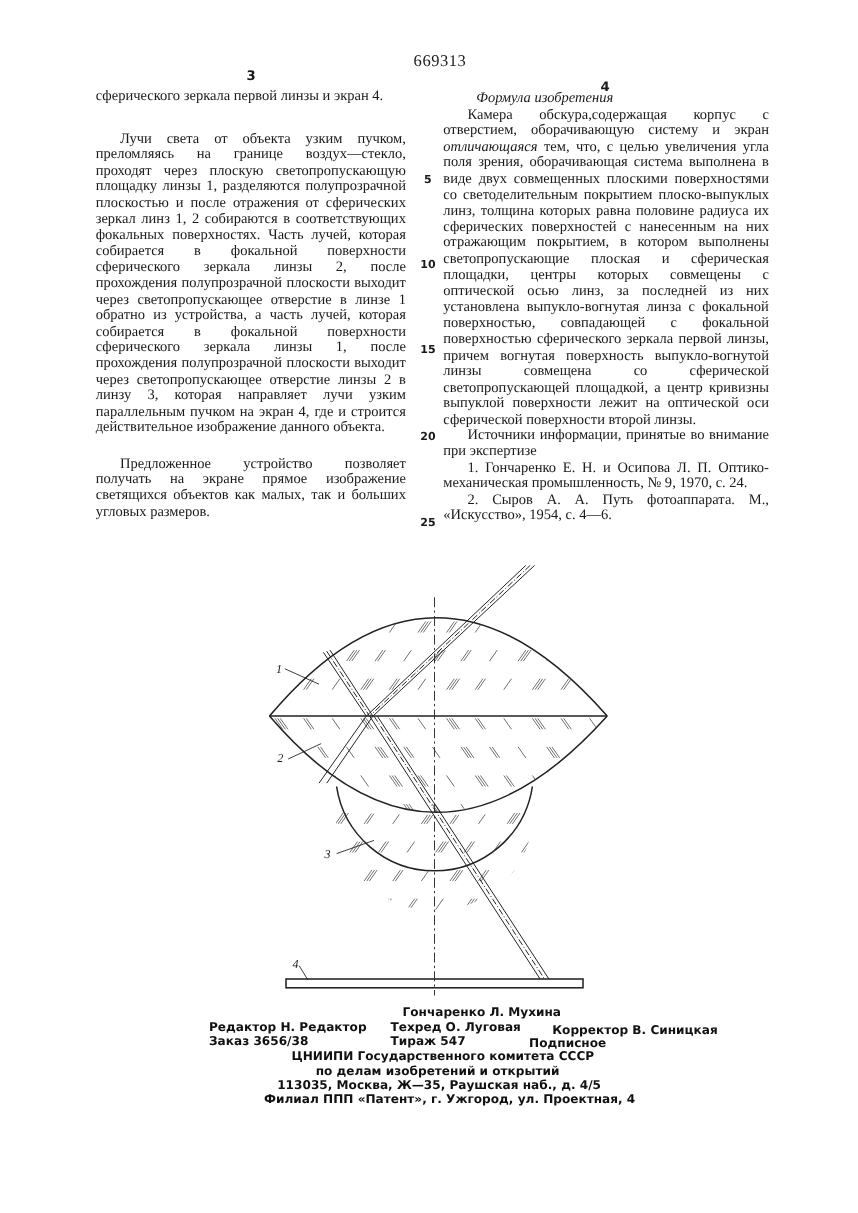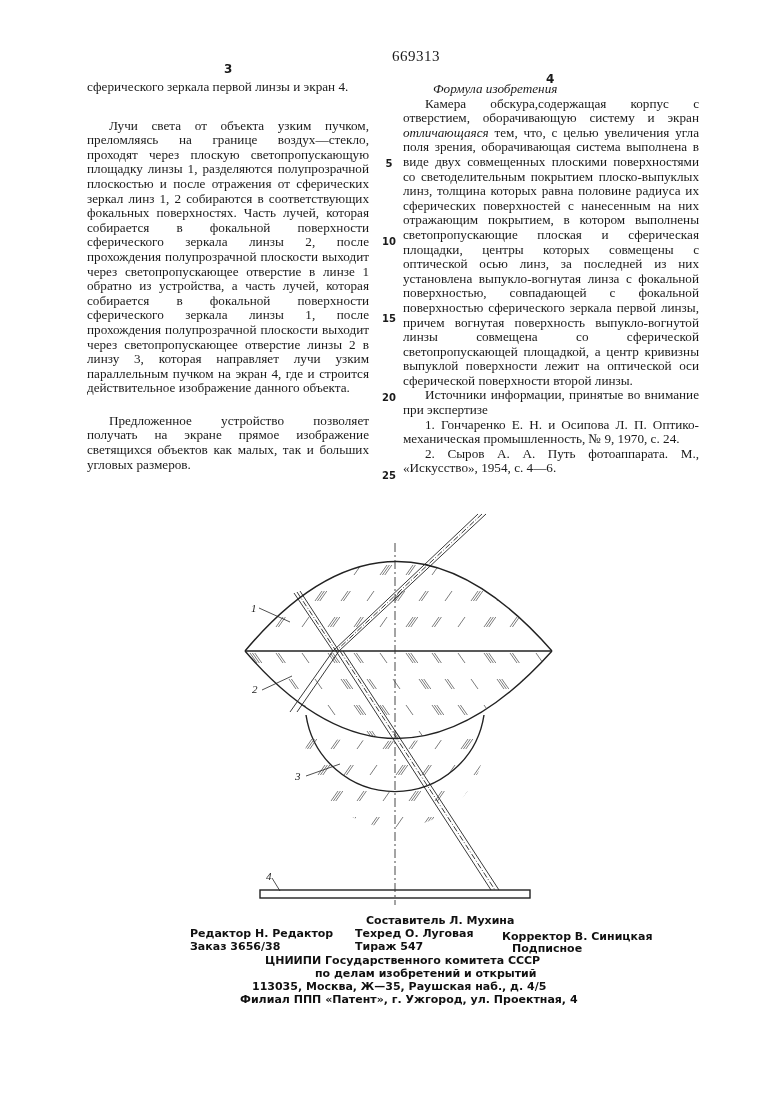--- a/index.html
+++ b/index.html
@@ -1,19 +1,19 @@
 <!DOCTYPE html>
 <html><head>
 <meta charset="utf-8">
 <style>
   html, body { margin: 0; padding: 0; background: #ffffff; }
   body { width: 780px; height: 1103px; position: relative; overflow: hidden;
          font-family: "Liberation Serif", "DejaVu Serif", serif; color: #1a1a1a; }
   .abs { position: absolute; }
-  .patno { left: 360px; top: 48px; width: 80px; text-align: right; font-size: 15px; letter-spacing: 0.5px; }
+  .patno { left: 360px; top: 48px; width: 80px; text-align: center; font-size: 15px; letter-spacing: 0.5px; }
   .colno { font-family: "DejaVu Sans", sans-serif; font-weight: bold; font-size: 12px; }
   .col { font-size: 13.2px; line-height: 14.6px; text-align: justify; }
   .col p { margin: 0; }
   .col .ind { text-indent: 22px; }
   .col .gap2 { height: 24px; }
   .col .gap3 { height: 18px; }
   .col em { font-style: italic; }
   .title-it { text-align: left; font-style: italic; padding-left: 30px; }
   .lnum { left: 378px; width: 22px; text-align: center; font-family: "DejaVu Sans", sans-serif; font-weight: bold; font-size: 10px; }
   .foot { font-family: "DejaVu Sans", sans-serif; font-weight: bold; font-size: 11px; line-height: 13px; white-space: nowrap; color: #111; }
@@ -329,23 +329,23 @@
   </g>
 
   <g font-family="Liberation Serif, serif" font-style="italic" font-size="11" fill="#222">
     <text x="251" y="612">1</text>
     <text x="252" y="693">2</text>
     <text x="295" y="780">3</text>
     <text x="266" y="880">4</text>
   </g>
 </svg>
 
-<div class="abs foot" style="left:366px; top:914px;">Составитель Л. Мухина</div>
+<div class="abs foot" style="left:366px; top:914px;">Гончаренко Л. Мухина</div>
 <div class="abs foot" style="left:190px; top:927px;">Редактор Н. Редактор</div>
 <div class="abs foot" style="left:355px; top:927px;">Техред О. Луговая</div>
 <div class="abs foot" style="left:502px; top:930px;">Корректор  В. Синицкая</div>
 <div class="abs foot" style="left:190px; top:940px;">Заказ 3656/38</div>
 <div class="abs foot" style="left:355px; top:940px;">Тираж 547</div>
-<div class="abs foot" style="left:512px; top:942px;">Подписное</div>
+<div class="abs foot" style="left:481px; top:942px;">Подписное</div>
 <div class="abs foot" style="left:265px; top:954px;">ЦНИИПИ  Государственного  комитета  СССР</div>
-<div class="abs foot" style="left:287px; top:967px;margin-left:28px;">по  делам  изобретений  и  открытий</div>
+<div class="abs foot" style="left:287px; top:967px;">по  делам  изобретений  и  открытий</div>
 <div class="abs foot" style="left:252px; top:980px;">113035,  Москва,  Ж—35,  Раушская  наб.,  д.  4/5</div>
 <div class="abs foot" style="left:240px; top:993px;">Филиал  ППП  «Патент»,  г.  Ужгород,  ул.  Проектная,  4</div>
 
 </body></html>

